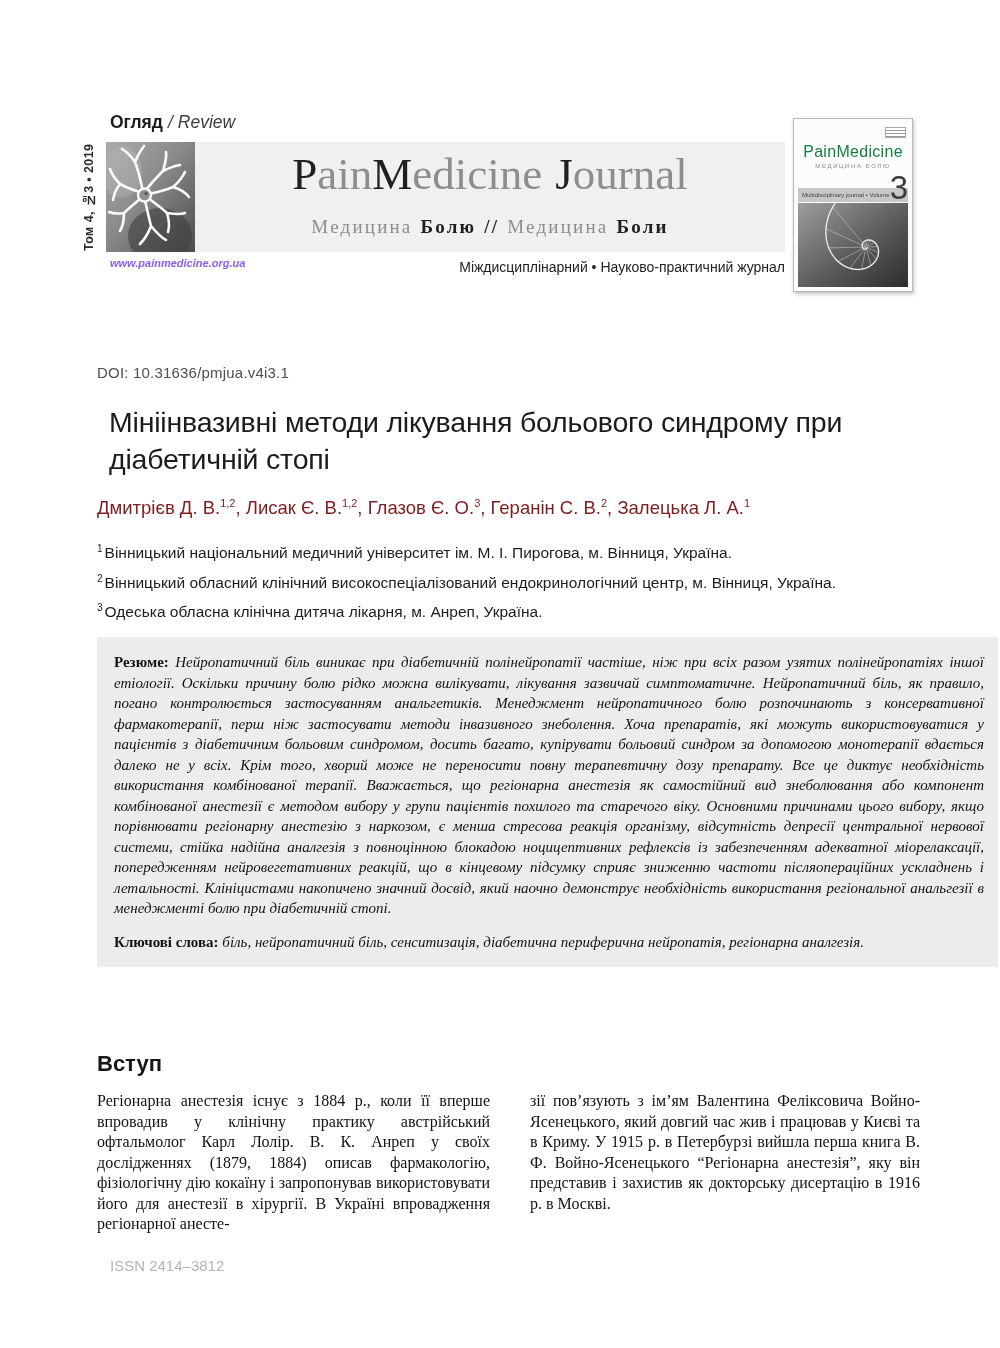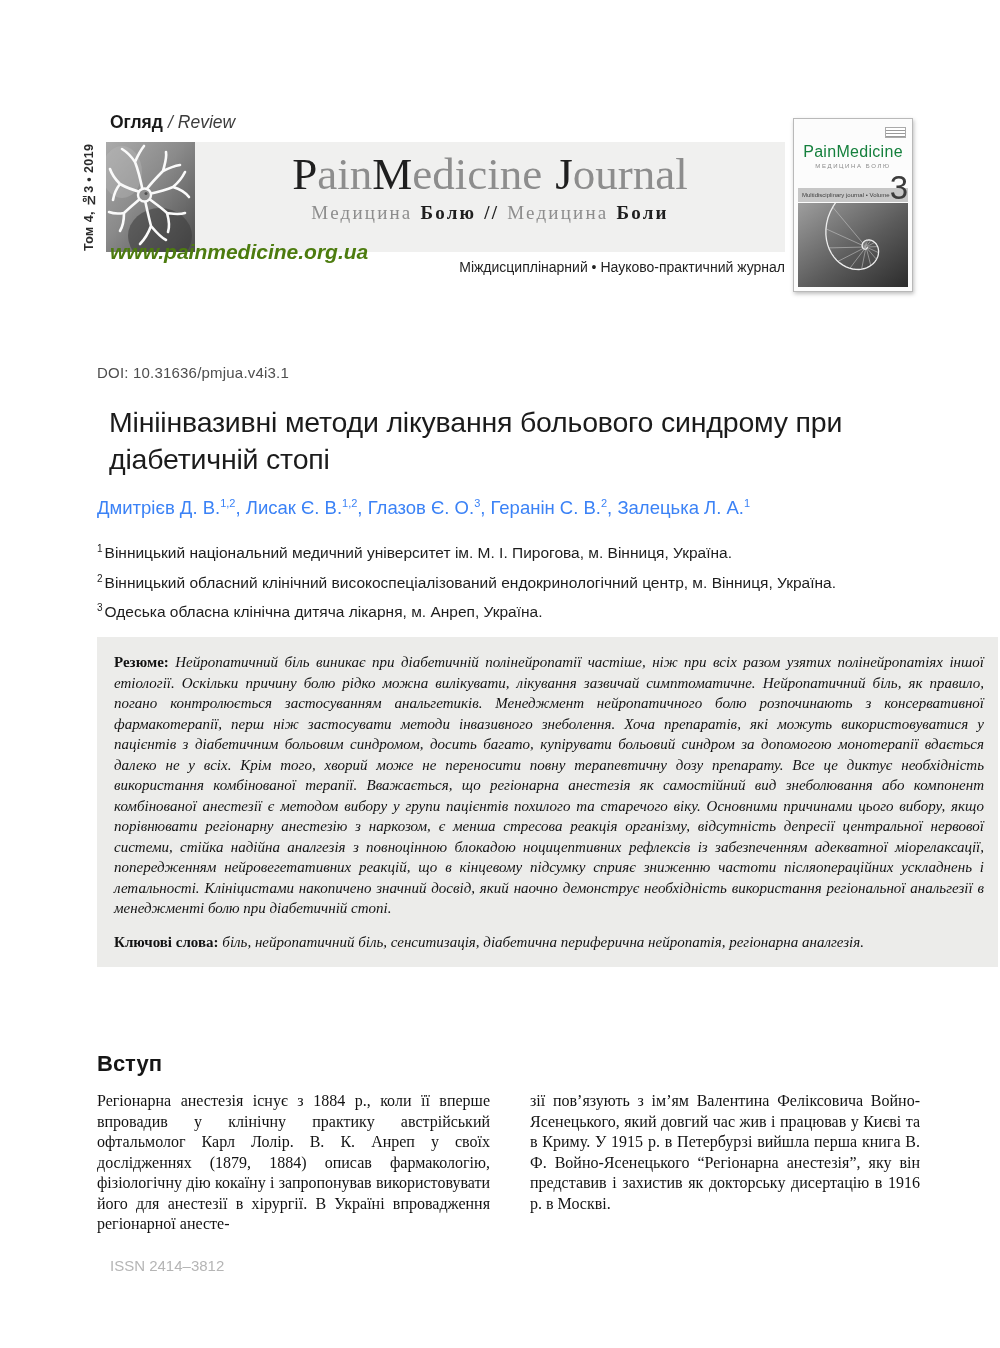--- a/index.html
+++ b/index.html
@@ -29,27 +29,27 @@
     left:195px;top:142px;width:590px;height:110px;background:#f0f0ef;
     text-align:center;overflow:hidden;
   }
   #journal-title{
     margin-top:7px;font-family:"Liberation Serif",serif;font-size:45px;line-height:50px;
   }
   #journal-title .c{color:#1f1f1f;}
   #journal-title .g{color:#8d8d8d;}
   #journal-title .sp{margin-left:13px;}
   #journal-sub{
-    margin-top:3px;font-family:"Liberation Serif",serif;font-size:19px;letter-spacing:2.2px;
+    margin-top:17px;font-family:"Liberation Serif",serif;font-size:19px;letter-spacing:2.2px;
   }
   #journal-sub .g{color:#8d8d8d;}
   #journal-sub .d{color:#1f1f1f;font-weight:bold;}
   #journal-sub span{margin:0 4px;}
 
-  #website{left:110px;top:240px;font-size:21px;font-style:italic;font-weight:bold;color:#4d7c0f;}
+  #website{left:110px;top:257px;font-size:11px;font-style:italic;font-weight:bold;color:#8b5cf6;}
   #tagline{left:300px;width:485px;top:259px;text-align:right;font-size:14px;color:#222;}
 
   
   #cover{
     left:793px;top:118px;width:118px;height:172px;background:#fcfcfc;
     border:1px solid #b9b9b9;box-shadow:1px 2px 4px rgba(0,0,0,.25);
   }
   #cover-chip{position:absolute;right:6px;top:8px;width:19px;height:9px;border:1px solid #aaa;
     background:repeating-linear-gradient(#fff,#fff 2px,#999 2px,#999 3px);}
   #cover-title{margin-top:24px;text-align:center;font-size:16px;color:#15803d;letter-spacing:.3px;}
@@ -58,21 +58,21 @@
   #cover-band-text{font-size:6px;line-height:14px;color:#3f3f3f;padding-left:4px;white-space:nowrap;overflow:hidden;display:block;width:88px;}
   #cover-num{position:absolute;right:4px;top:52px;font-size:33px;line-height:33px;color:#3c3c3c;}
   #cover-shell{position:absolute;left:4px;right:4px;top:84px;bottom:4px;}
 
   
   #doi{left:97px;top:364px;font-size:15px;color:#4e4e4e;letter-spacing:.2px;}
   #article-title{
     left:97px;top:392px;width:845px;font-size:28.5px;line-height:37px;
     color:#1b1b1b;font-weight:500;letter-spacing:-.2px;
   }
-  #authors{left:97px;top:497px;font-size:18.5px;color:#3b82f6;}
+  #authors{left:97px;top:497px;font-size:18.5px;color:#7f1d1d;}
   #authors sup{font-size:11px;}
   #affiliations{left:97px;top:536px;font-size:15.5px;line-height:25.5px;color:#1d1d1d;}
   #affiliations sup{font-size:10px;margin-right:2px;}
 
   
   #abstract-box{
     left:97px;top:637px;width:901px;background:#ececea;box-sizing:border-box;
     padding:15px 14px 15px 17px;
   }
   .serif-it{

